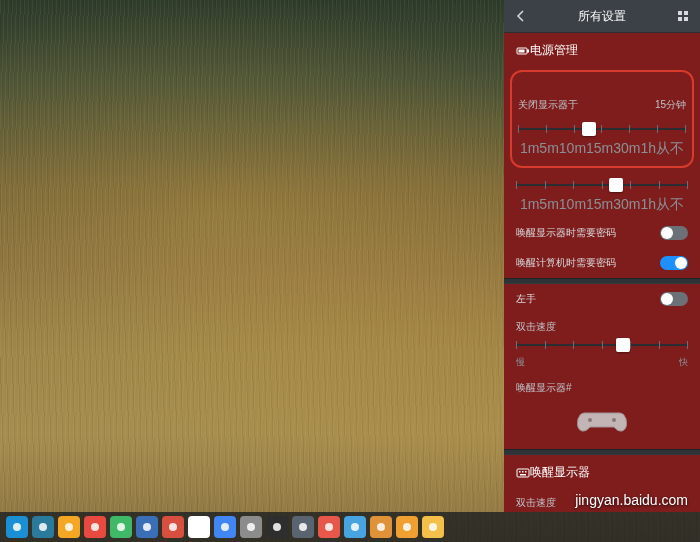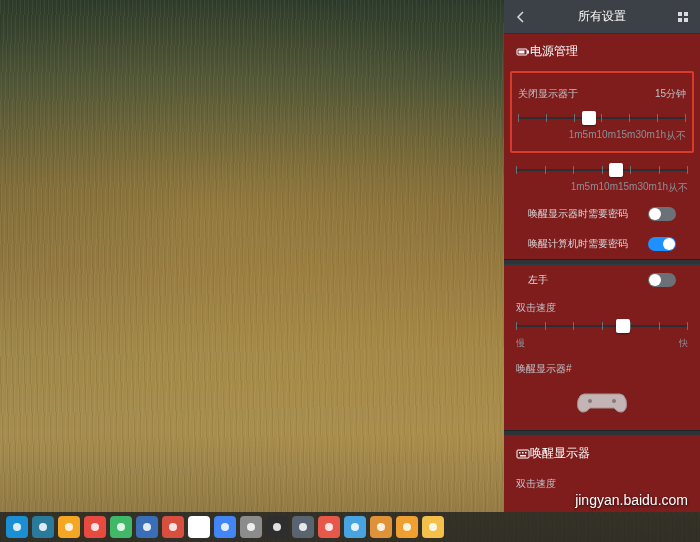--- a/index.html
+++ b/index.html
@@ -17,23 +17,23 @@
 .section-hd{display:flex;align-items:center;padding:9px 12px;color:#fff;font-size:12px}
 .section-hd svg{flex-shrink:0}
 .item{padding:0 12px}
 .item-row{display:flex;justify-content:space-between;align-items:center;font-size:10px;color:#bfc4c9;padding:6px 0 2px}
 .slider-wrap{padding:6px 0 4px}
 .slider{position:relative;height:18px}
 .slider .track{position:absolute;top:8px;left:0;right:0;height:2px;background:#2a2e32;border-radius:2px}
 .slider .ticks{position:absolute;top:5px;left:0;right:0;display:flex;justify-content:space-between}
 .slider .ticks span{width:1px;height:8px;background:#6a7076}
 .slider .thumb{position:absolute;top:2px;width:14px;height:14px;background:#fff;border-radius:2px;transform:translateX(-50%);box-shadow:0 1px 2px rgba(0,0,0,.4)}
-.tick-labels{display:flex;justify-content:flex-end;font-size:10px;color:#8a9096;padding-top:2px}
-.highlight{border:2px solid #d83a2c;border-radius:2px;margin:2px 6px;padding:8px 6px 4px}
-.toggle-row{display:flex;justify-content:space-between;align-items:center;padding:8px 24px;font-size:10px}
+.tick-labels{display:flex;justify-content:center;font-size:14px;color:#8a9096;padding-top:2px}
+.highlight{border:2px solid #d83a2c;border-radius:12px;margin:2px 6px;padding:20px 6px 4px}
+.toggle-row{display:flex;justify-content:space-between;align-items:center;padding:8px 12px;font-size:10px}
 .toggle{width:28px;height:14px;border-radius:7px;position:relative;cursor:pointer}
 .toggle.off{background:#6b7177}
 .toggle.on{background:#1e90ff}
 .toggle::after{content:"";position:absolute;width:12px;height:12px;border-radius:50%;background:#fff;top:1px}
 .toggle.off::after{left:1px}
 .toggle.on::after{right:1px}
 .divider{height:6px;background:#2e3338;border-top:1px solid rgba(0,0,0,.3);border-bottom:1px solid rgba(255,255,255,.03)}
 .sub-label{font-size:10px;color:#bfc4c9;padding:6px 12px 2px}
 .sm-labels{display:flex;justify-content:space-between;font-size:9px;color:#8a9096;padding:2px 12px 6px}
 .mouse-test{display:flex;justify-content:center;padding:8px 0 12px}

